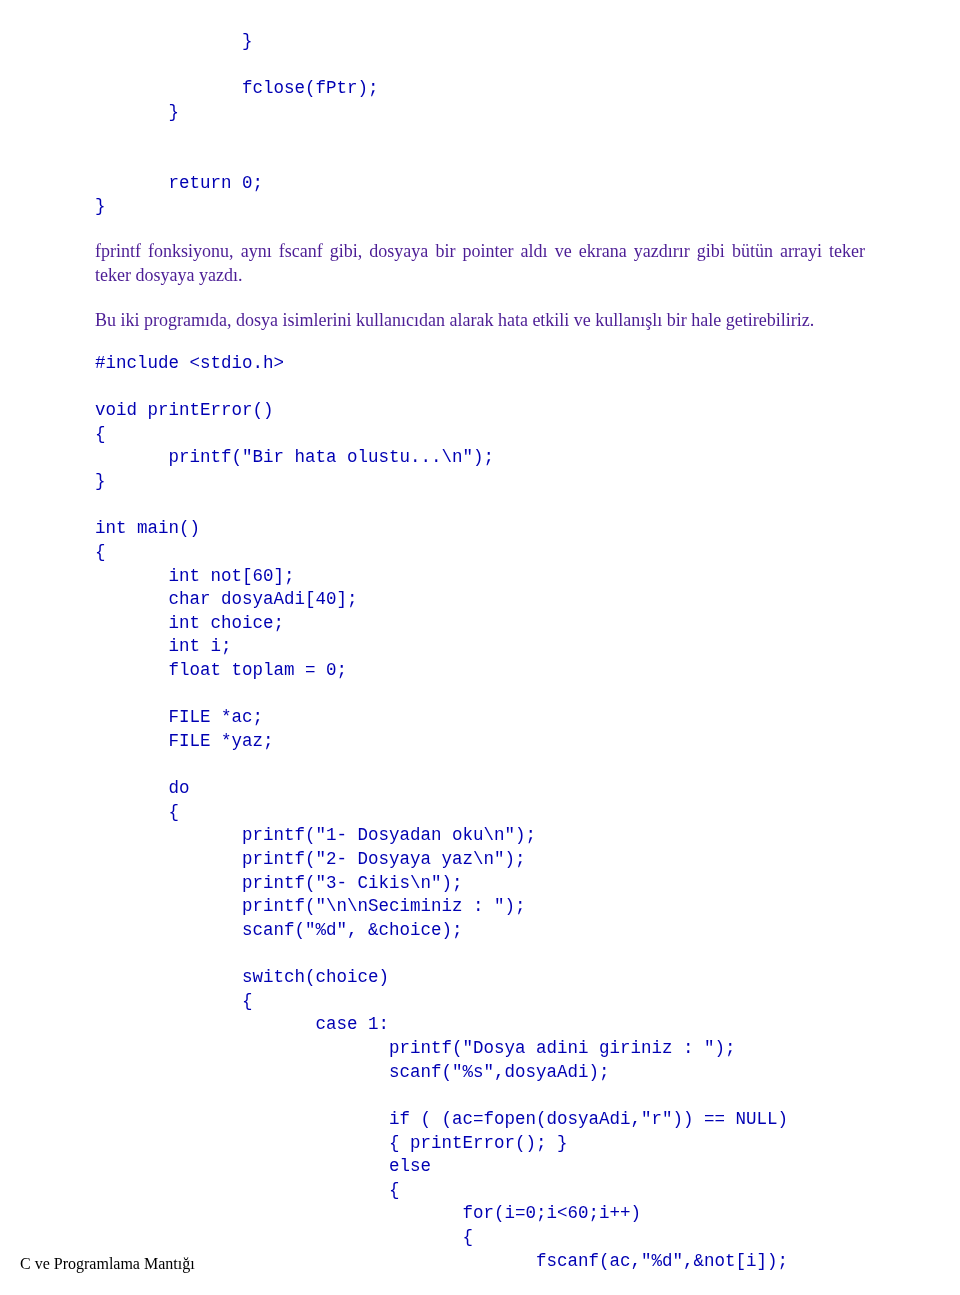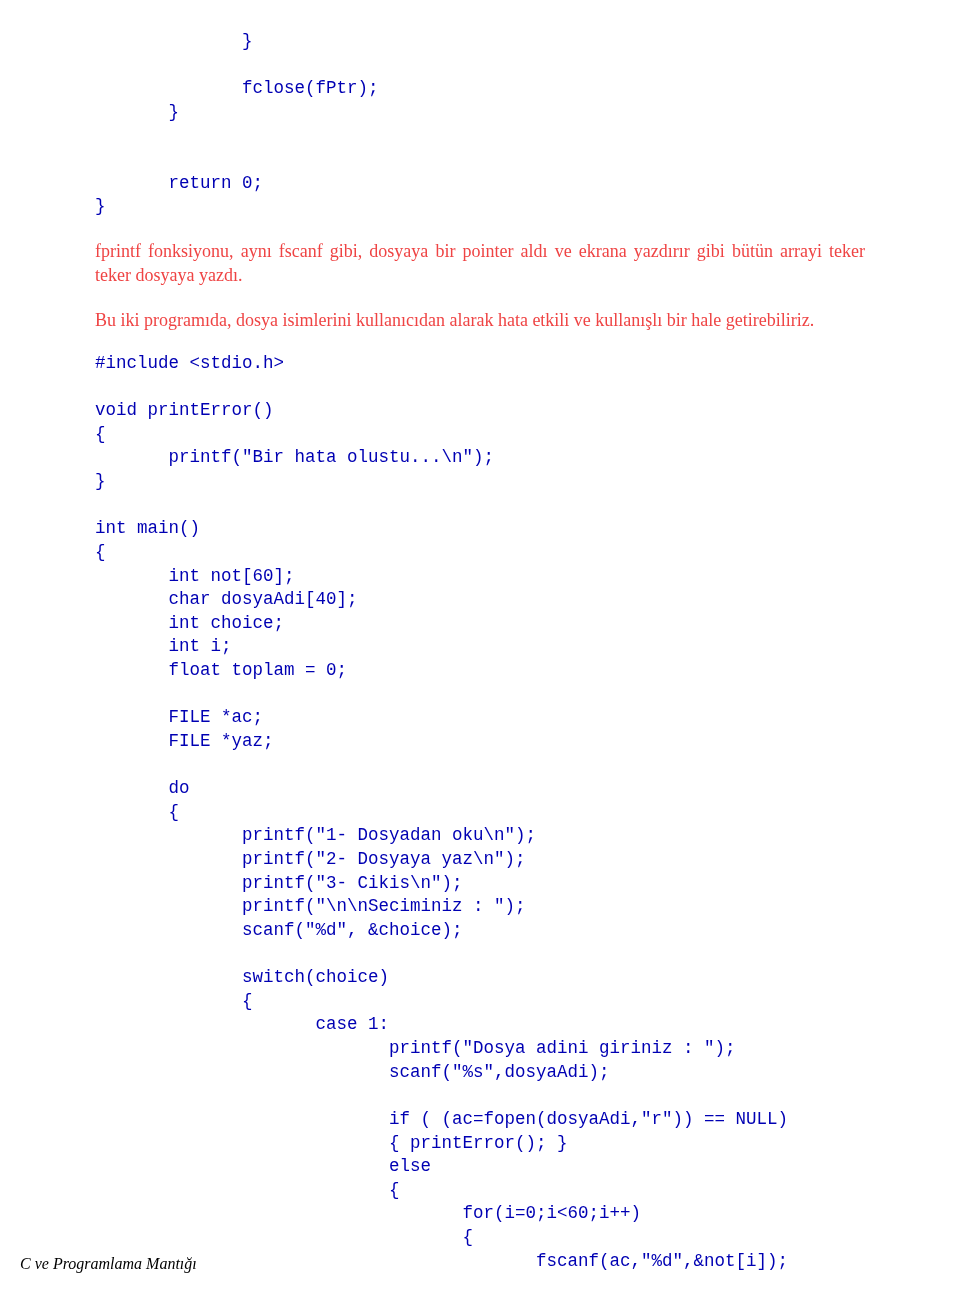--- a/index.html
+++ b/index.html
@@ -18,35 +18,34 @@
       white-space: pre;
     }
     .code-block-blue {
       color: #0000B3;
     }
     .prose {
       font-family: Georgia, 'Times New Roman', serif;
       font-size: 18px;
       line-height: 1.35;
       text-align: justify;
-      color: #ef4444;
+      color: #4c1d95;
       margin: 20px 0;
     }
     .footer {
       position: absolute;
       bottom: 22px;
       left: 0;
       width: 960px;
       display: flex;
       justify-content: space-between;
       padding: 0 30px 0 20px;
       font-family: Georgia, 'Times New Roman', serif;
       font-size: 16px;
       color: #000;
-      font-style: italic;
     }
     .footer .center { flex: 1; text-align: center; }
     .footer .left { flex: 1; text-align: left; }
     .footer .right { flex: 1; text-align: right; }
   </style>
 </head>
 <body>
 
 <div class="code-block code-block-blue">              }
 

